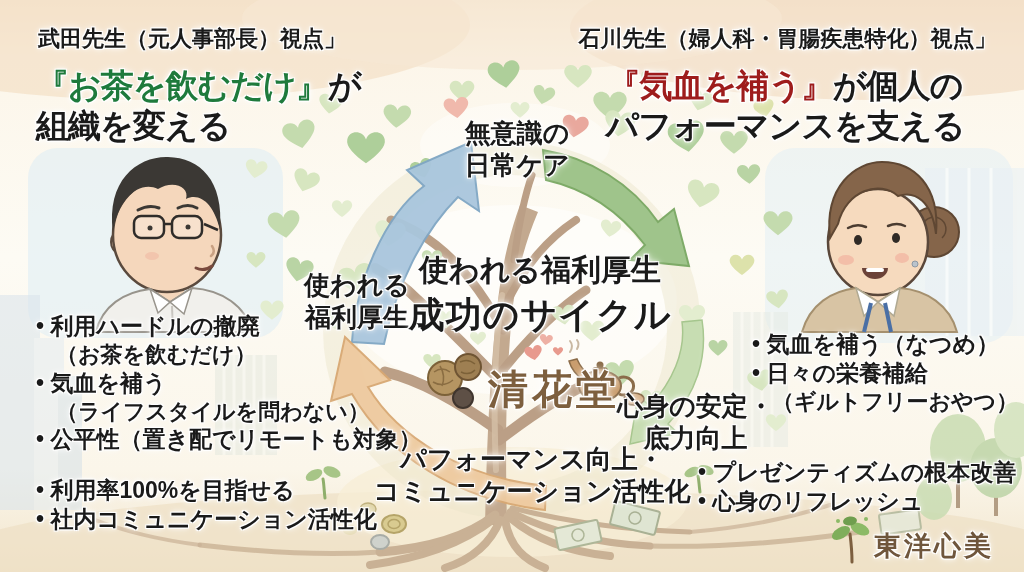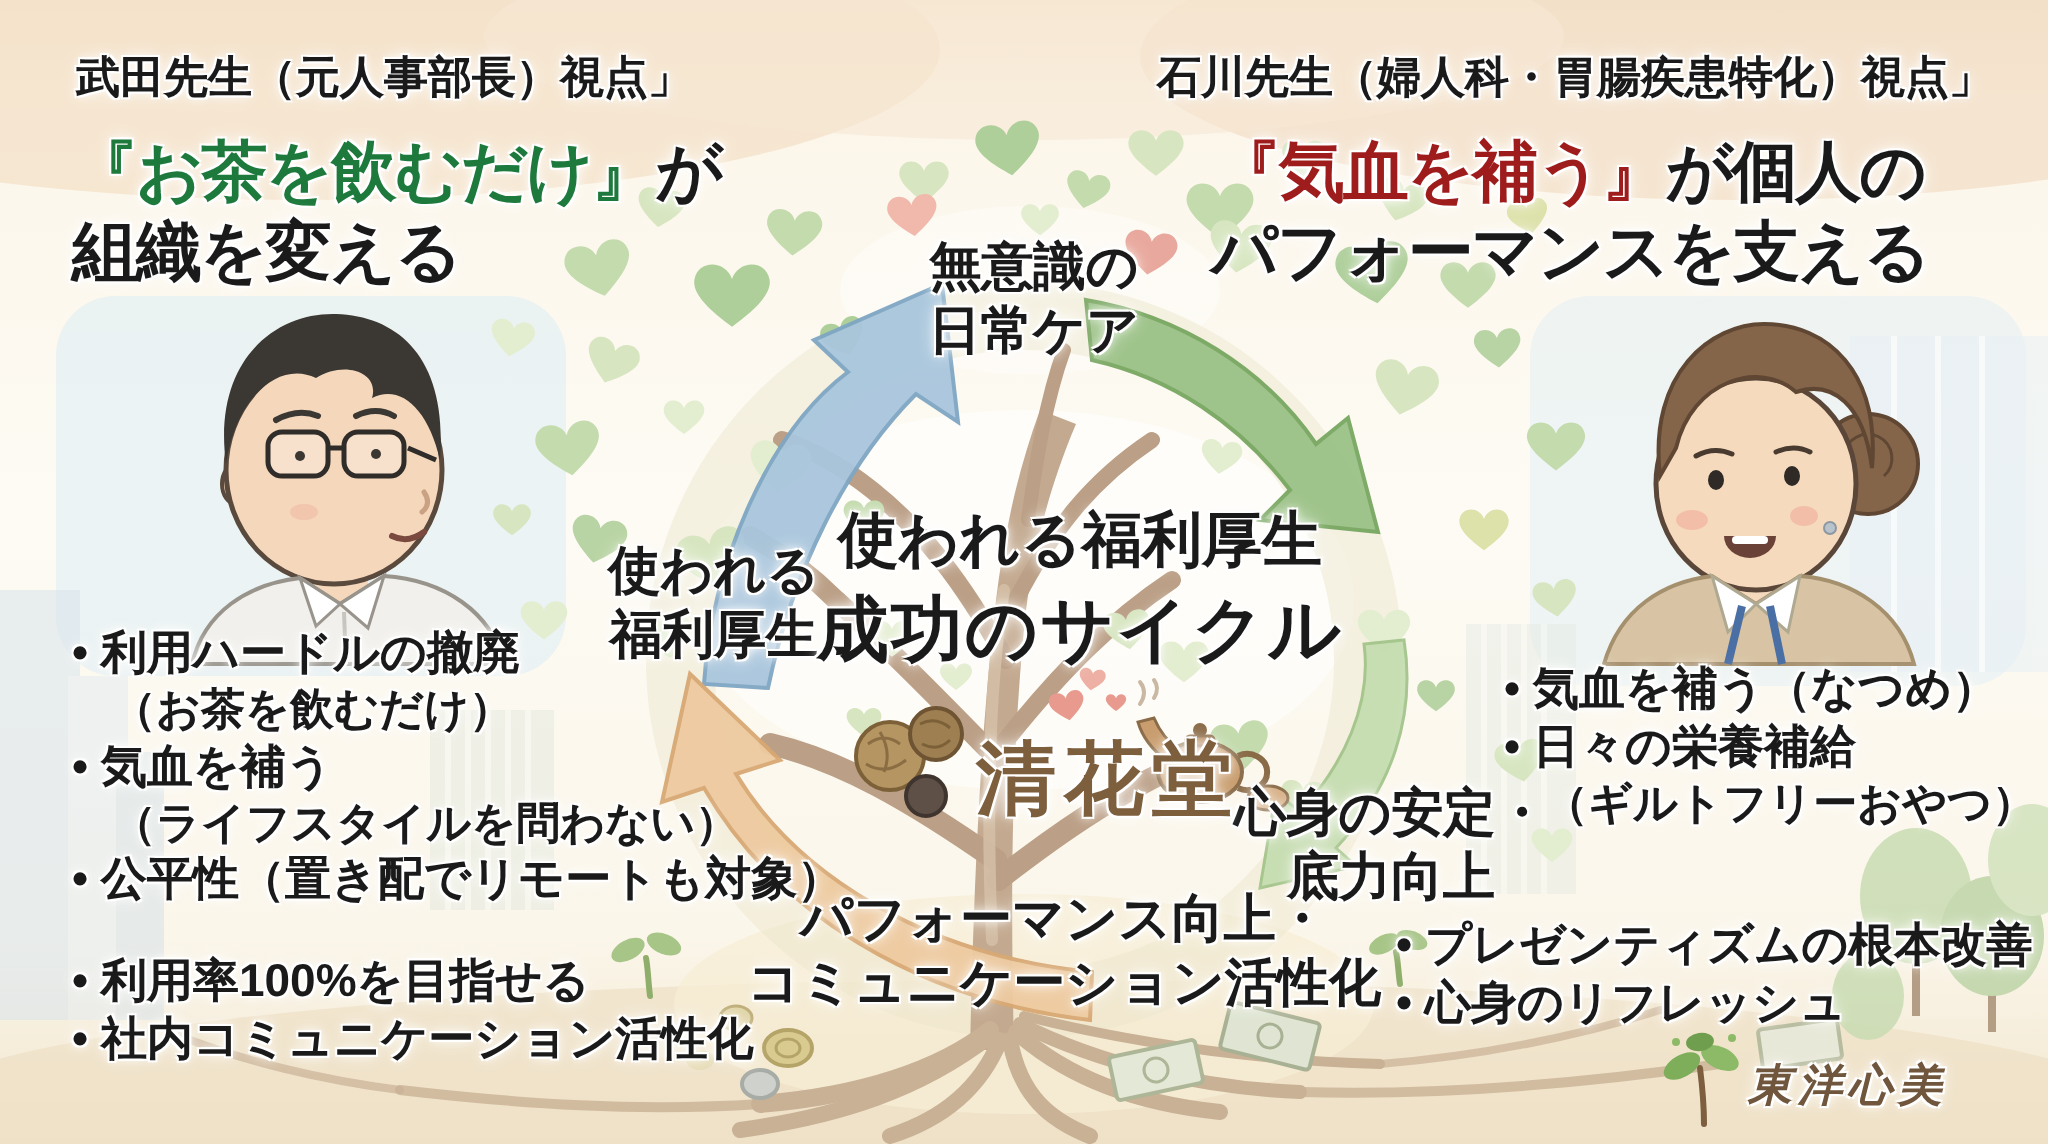--- a/index.html
+++ b/index.html
@@ -14,21 +14,21 @@
   .expert-heading{font-size:22px;letter-spacing:0;}
   .expert-title{font-size:33px;line-height:1.2;letter-spacing:-1px;}
   .hl-green{color:#1e7a3c;}
   .hl-red{color:#9e1c1c;}
   .cycle-node{font-size:26px;line-height:1.22;white-space:pre-line;text-align:center;}
   .center-t1{font-size:30px;}
   .center-t2{font-size:36px;letter-spacing:1px;}
   .bullets div{font-size:23px;line-height:1.26;}
   .bullets .sub{padding-left:20px;font-size:22px;}
   .brand-center{font-size:40px;color:#7d5f3e;letter-spacing:4px;}
-  .brand-corner{font-size:22px;color:#6f563c;letter-spacing:3px;font-style:italic;}
+  .brand-corner{font-size:27px;color:#6f563c;letter-spacing:3px;}
 </style>
 </head>
 <body>
 
 <div id="stage">
 
 <svg id="bg" width="1024" height="572" viewBox="0 0 1024 572">
   <defs>
     <path id="hp" d="M0,2.2 C-0.6,0.4 -3.2,0.3 -3.6,2.2 C-3.9,3.6 -2.2,5.2 0,6.8 C2.2,5.2 3.9,3.6 3.6,2.2 C3.2,0.3 0.6,0.4 0,2.2 Z"></path>
   </defs>

